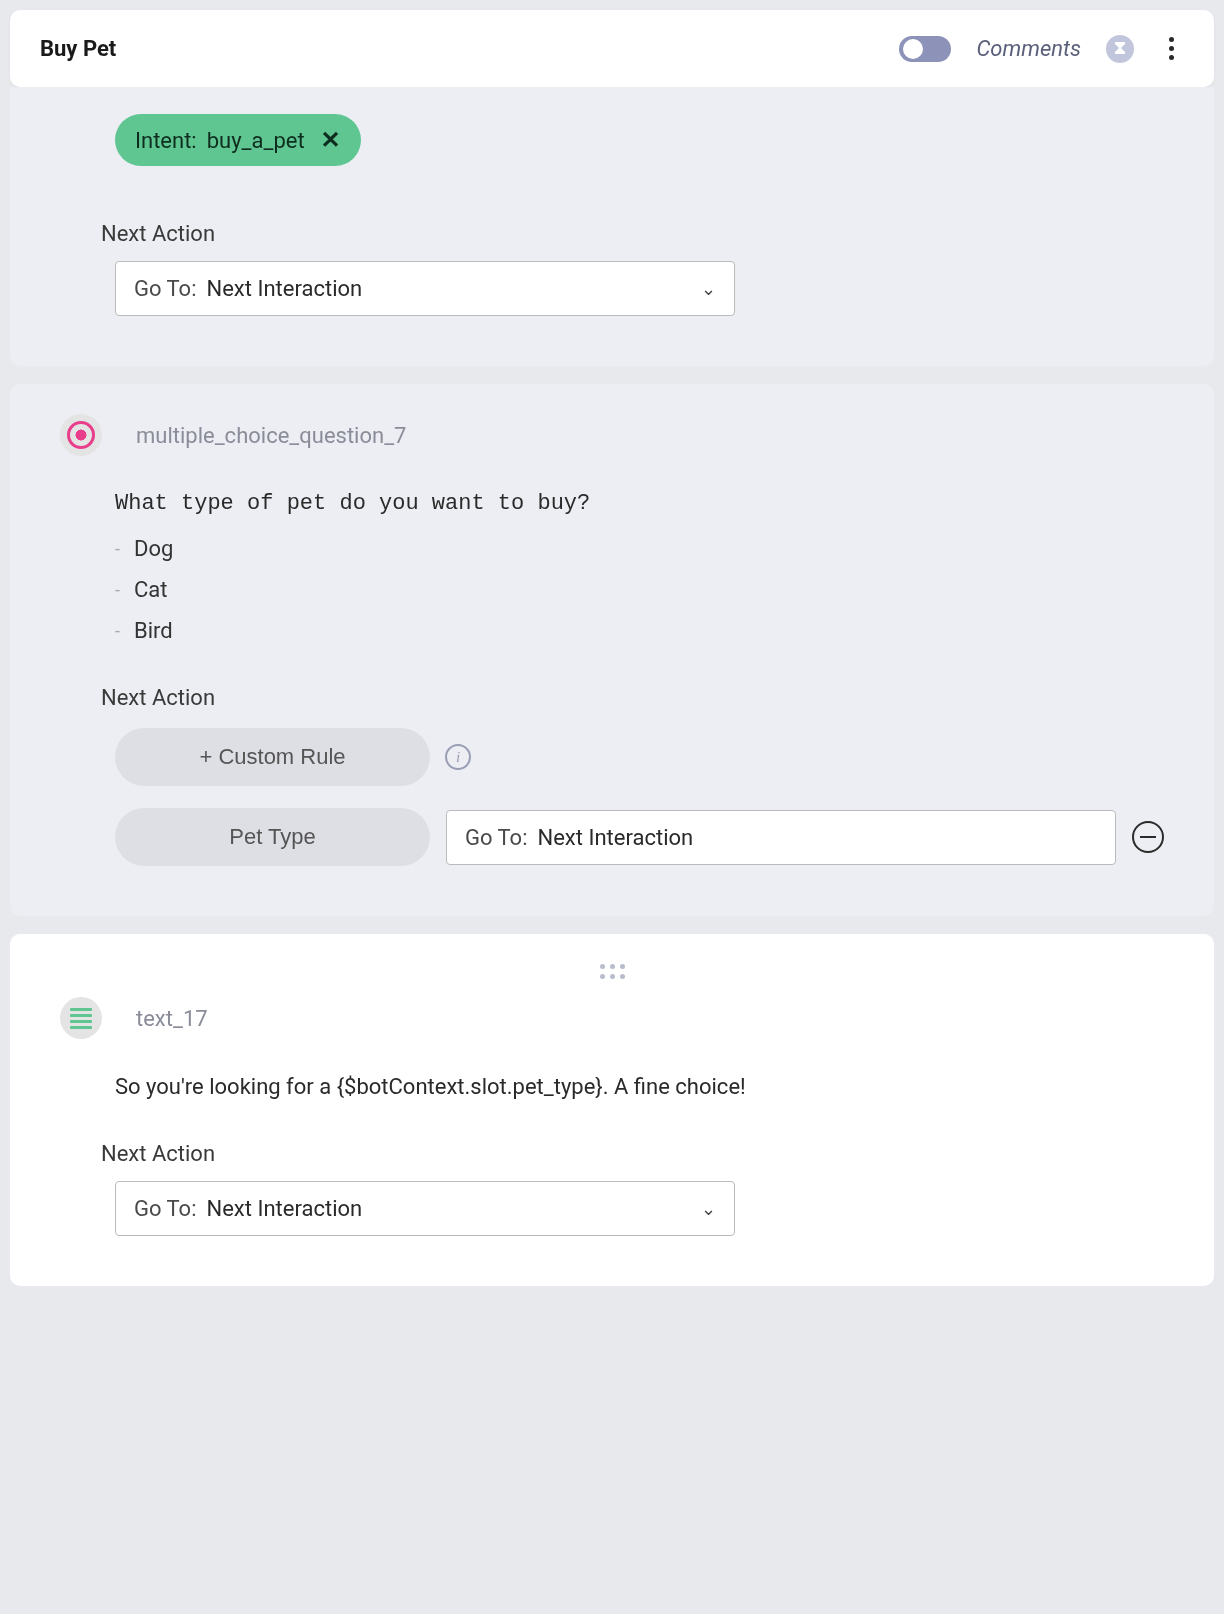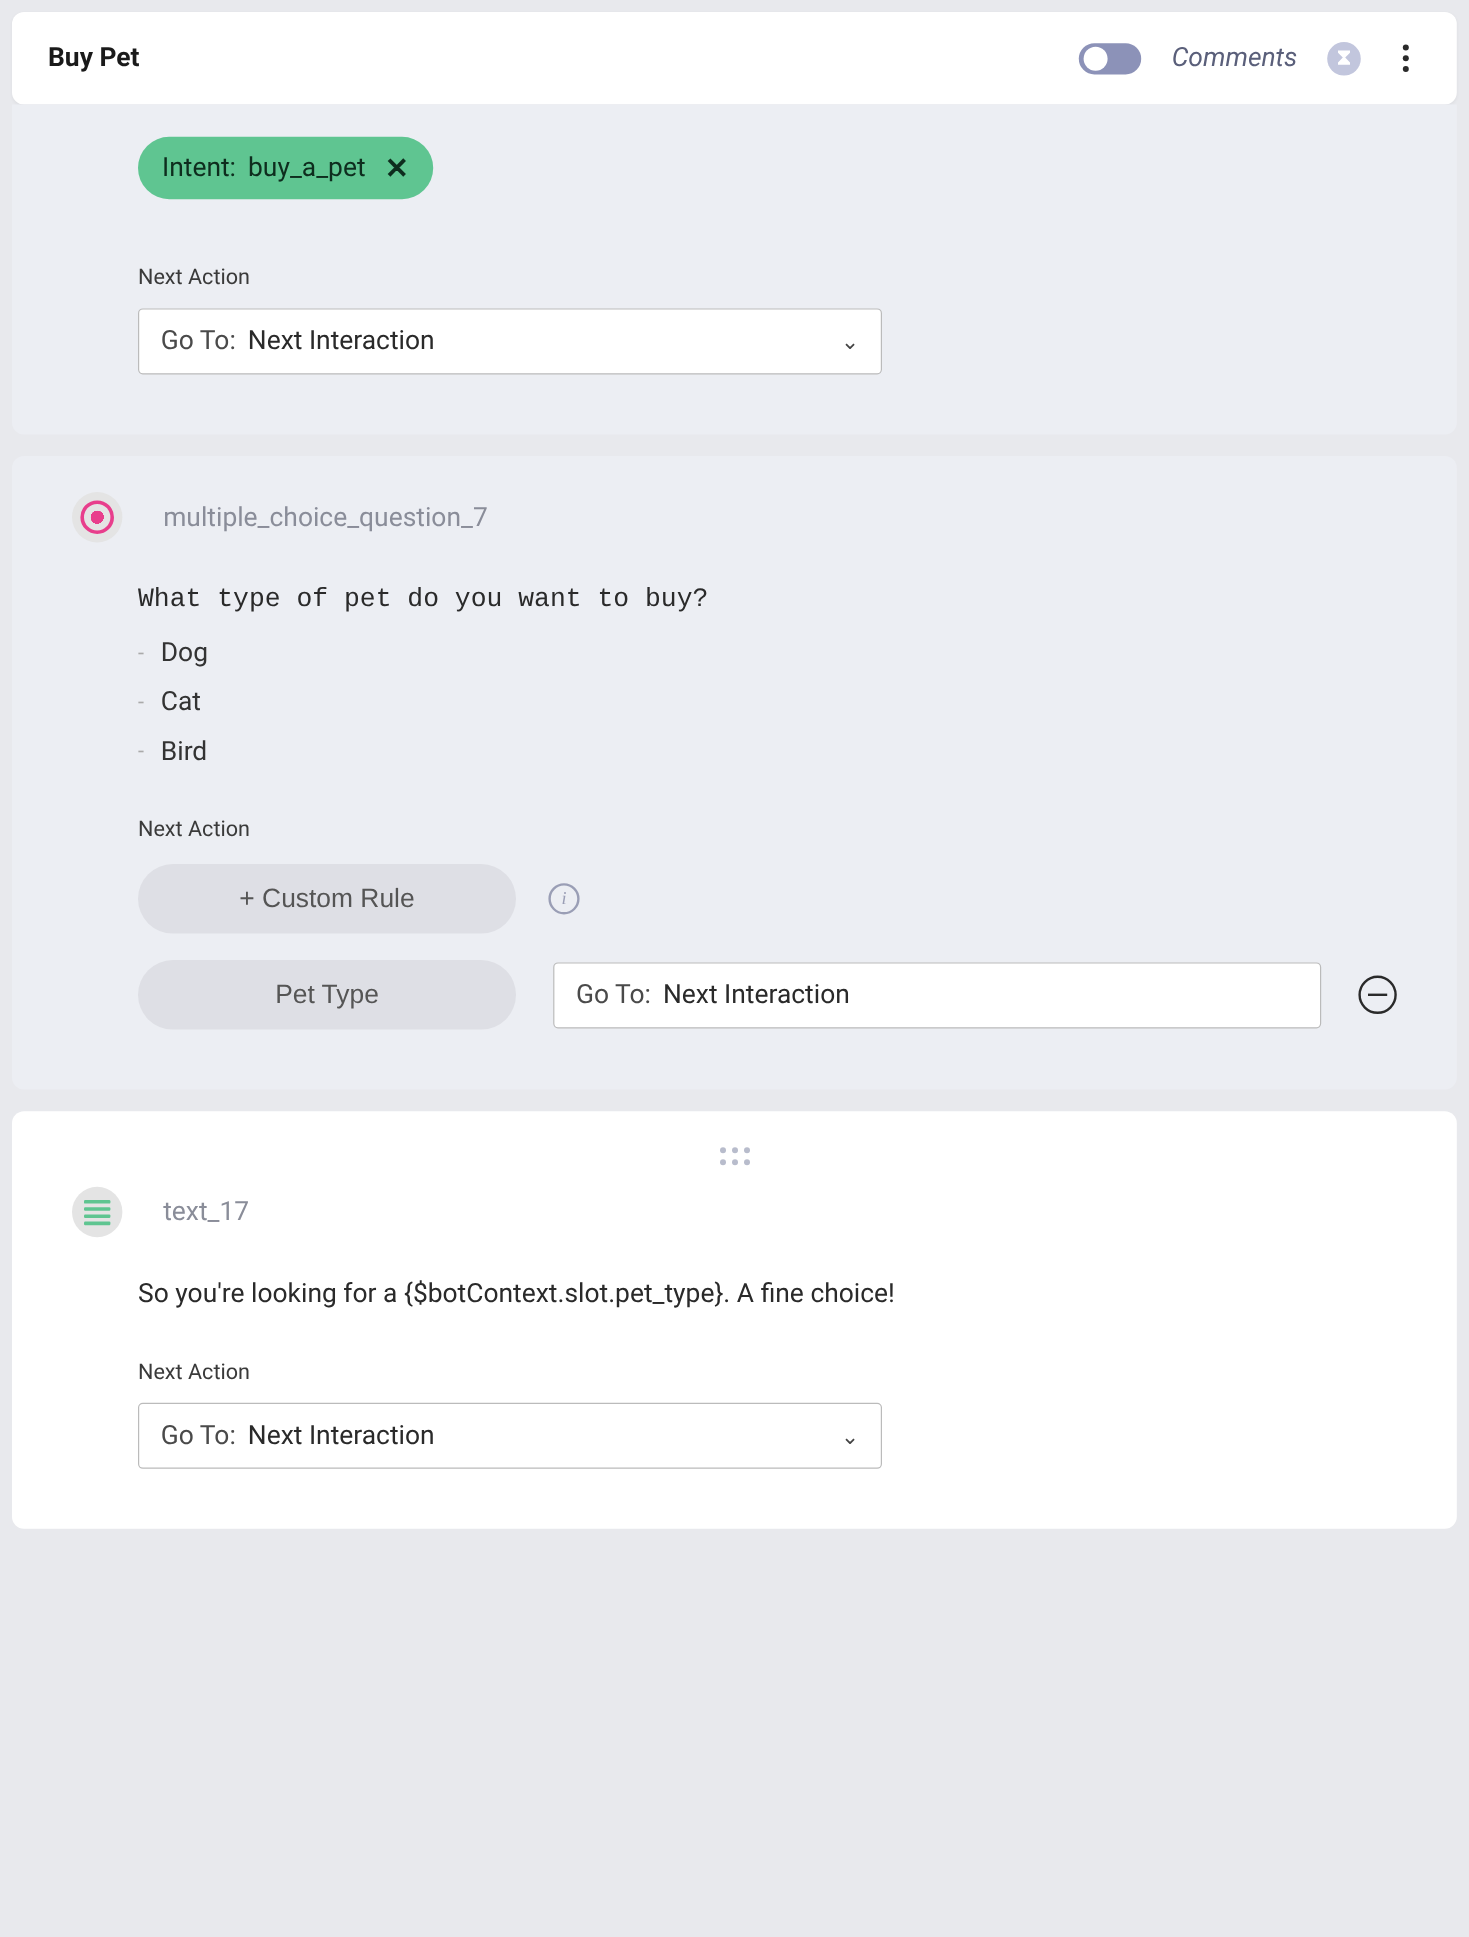--- a/index.html
+++ b/index.html
@@ -102,23 +102,23 @@
     gap: 10px;
     margin-left: 55px;
   }
   .intent-chip .close {
     font-size: 24px;
     cursor: pointer;
     font-weight: 600;
     margin-left: 6px;
   }
   .section-label {
-    font-size: 18px;
+    font-size: 22px;
     color: #3a3a3a;
-    margin: 55px 0 15px 55px;
+    margin: 55px 0 15px 41px;
   }
   .section-label.mt30 {
     margin-top: 42px;
   }
   .select-box {
     margin-left: 55px;
     width: 620px;
     border: 1px solid #bbb;
     background: #fff;
     border-radius: 4px;
@@ -213,41 +213,41 @@
     padding: 16px 40px;
     font-size: 22px;
     color: #555;
     cursor: pointer;
     min-width: 315px;
     text-align: center;
   }
   .button-row {
     display: flex;
     align-items: center;
-    gap: 27px;
+    gap: 15px;
     margin-left: 55px;
     margin-top: 18px;
   }
   .info-icon {
     width: 26px;
     height: 26px;
     border: 2px solid #9a9eb5;
     border-radius: 50%;
     display: flex;
     align-items: center;
     justify-content: center;
     color: #9a9eb5;
     font-size: 15px;
     font-style: italic;
     font-family: Georgia, serif;
   }
   .rule-row {
     display: flex;
     align-items: center;
-    gap: 31px;
+    gap: 16px;
     margin-left: 55px;
     margin-top: 22px;
   }
   .remove-icon {
     width: 32px;
     height: 32px;
     border: 2px solid #2a2a2a;
     border-radius: 50%;
     display: flex;
     align-items: center;

